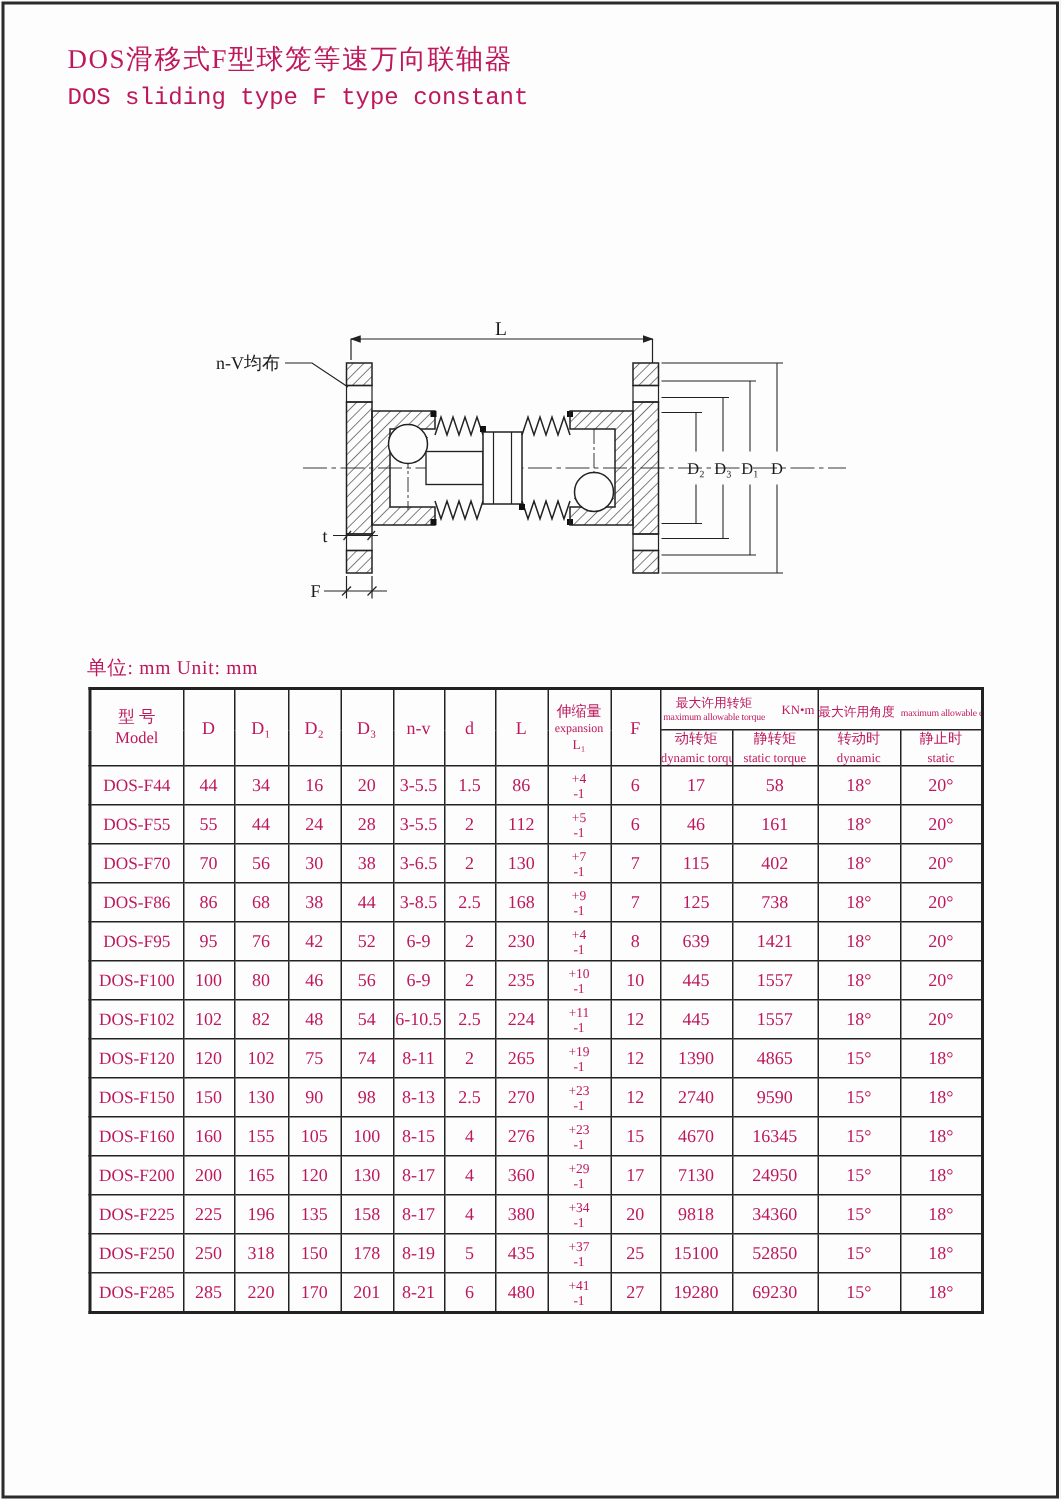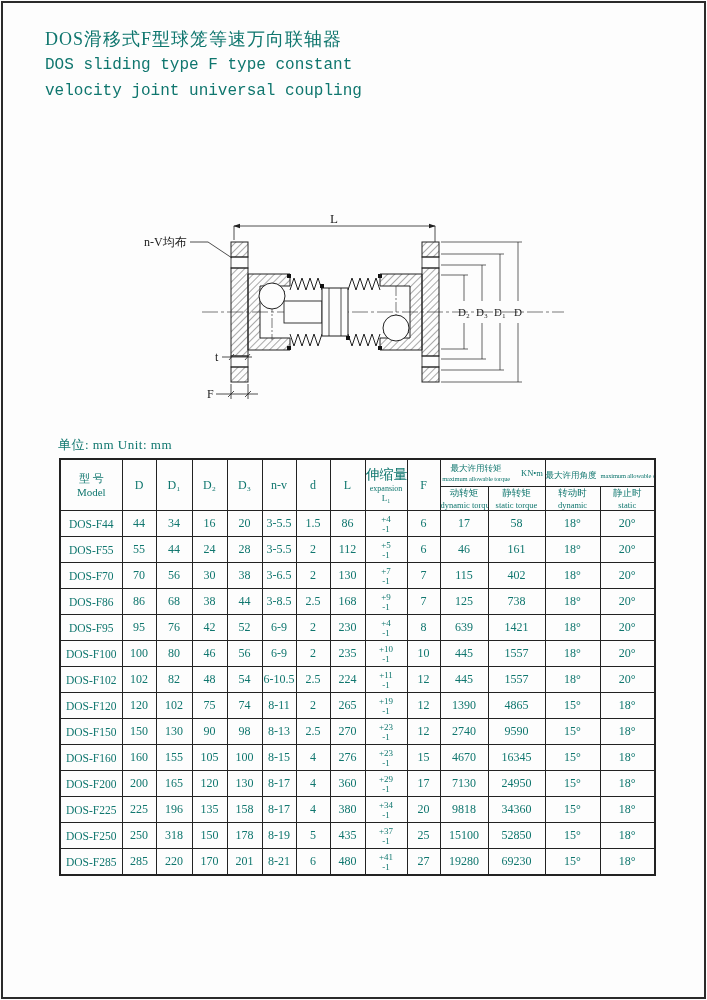--- a/index.html
+++ b/index.html
@@ -1,18 +1,18 @@
 <!DOCTYPE html>
 <html><head>
 <meta charset="utf-8">
 <style>
   html,body { margin:0; padding:0; background:#e8e8e8; }
   .page {
     position:relative; width:707px; height:1000px; margin:0 auto;
-    background:#fdfdfd; color:#0f766e;
+    background:#fdfdfd; color:#be185d;
     font-family:"Liberation Serif","DejaVu Serif",serif;
     overflow:hidden;
   }
   .frame { position:absolute; inset:1px; border:2px solid #2b2b2b; pointer-events:none; }
 
   .title-block { position:absolute; left:45px; top:26px; }
   .title-cn { font-size:18px; line-height:26px; letter-spacing:1px; white-space:nowrap; }
   .title-en { font-family:"Liberation Mono","DejaVu Sans Mono",monospace; font-size:16px; line-height:26px; white-space:nowrap; }
 
   .subtitle-block { position:absolute; left:110px; top:148px; }
@@ -28,21 +28,21 @@
   table.spec th, table.spec td {
     border:1px solid #222; padding:0; text-align:center; vertical-align:middle;
     overflow:hidden; font-weight:normal; white-space:nowrap;
   }
   thead tr.h1 th { height:26px; }
   thead tr.h2 th { height:23px; }
   .h-cn { display:block; font-size:11px; line-height:1.3; }
   .h-en { display:block; font-size:11px; line-height:1.2; }
   .h-sym { font-size:12px; }
   .exp-hd span { display:block; }
-  .exp-cn { font-size:14px; line-height:1.25; }
+  .exp-cn { font-size:10px; line-height:1.25; }
   .exp-en { font-size:8px; line-height:1.2; }
   .exp-sym { font-size:9px; line-height:1.2; }
   .grp-flex { display:flex; align-items:center; justify-content:center; gap:11px; }
   .grp-stack span { display:block; }
   .grp-cn { font-size:8.5px; line-height:1.35; }
   .grp-en { font-size:6.5px; line-height:1.3; letter-spacing:-0.15px; }
   .grp-unit { font-size:8.5px; }
   .sub-cn { display:block; font-size:9.5px; line-height:1.35; }
   .sub-en { display:block; font-size:8.5px; line-height:1.25; }
   tbody td { height:25px; font-size:12px; }
@@ -51,21 +51,20 @@
 </style>
 </head>
 <body>
 
 <div class="page">
   <div class="frame"></div>
 
   <div class="title-block">
     <div class="title-cn">DOS滑移式F型球笼等速万向联轴器</div>
     <div class="title-en">DOS sliding type F type constant</div>
-    <div class="title-en">velocity joint universal coupling</div>
   </div>
 
 
   <div class="drawing">
     <svg width="470" height="212" viewBox="0 0 470 212">
       <defs>
         <pattern id="hatch" patternUnits="userSpaceOnUse" width="5" height="5" patternTransform="rotate(45)">
           <line x1="0" y1="0" x2="0" y2="5" stroke="#2a2a2a" stroke-width="0.8"></line>
         </pattern>
         <marker id="arr" viewBox="0 0 10 10" refX="9" refY="5" markerWidth="9" markerHeight="9" orient="auto-start-reverse">

